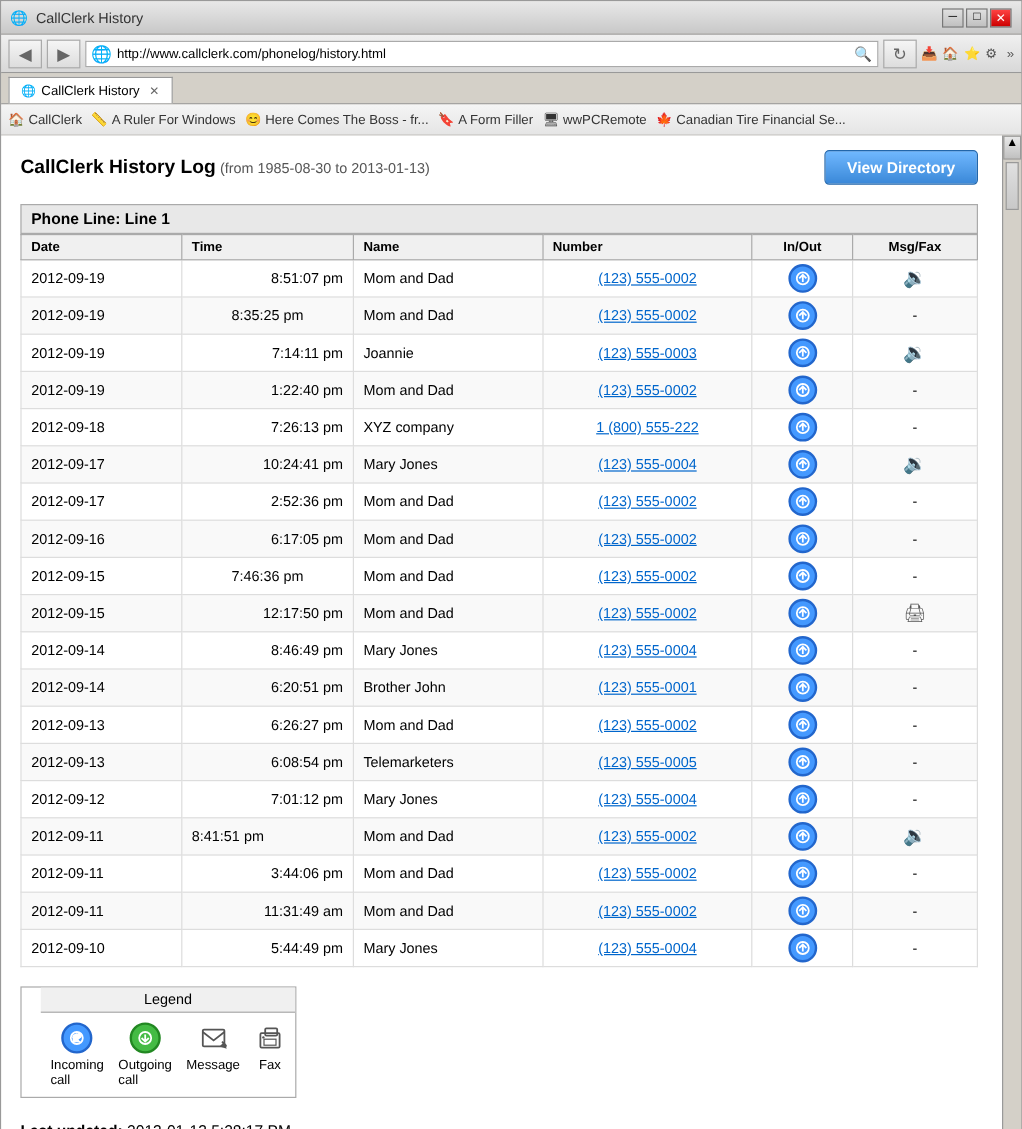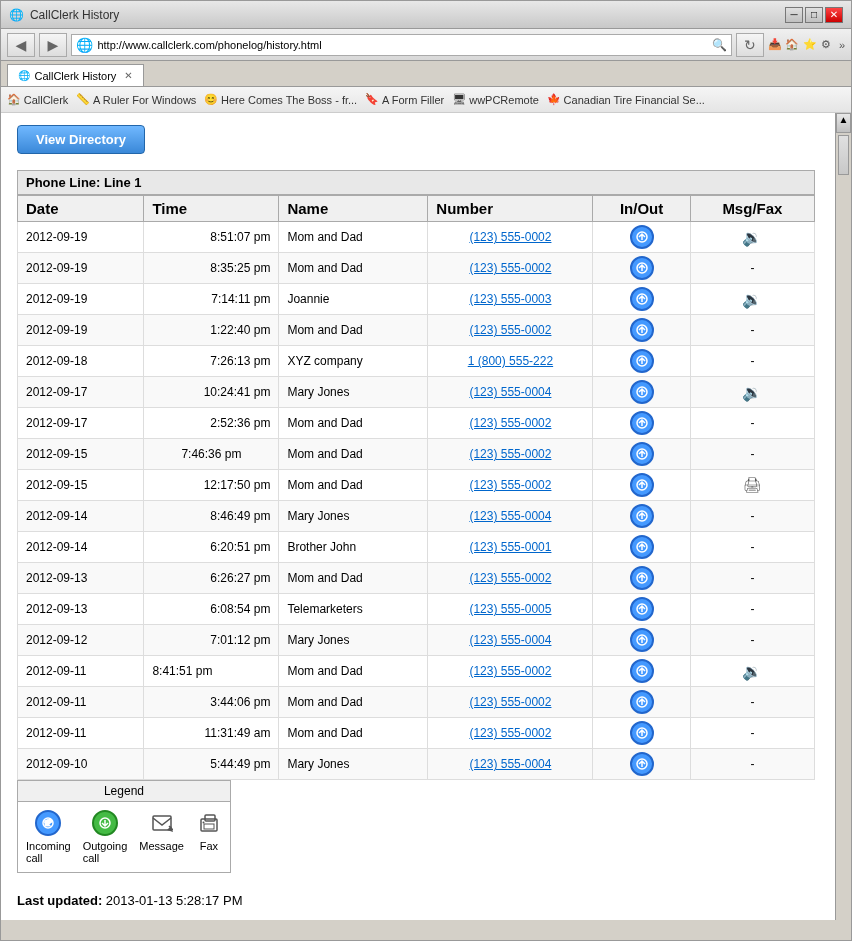--- a/index.html
+++ b/index.html
@@ -133,38 +133,40 @@
     table {
       width: 100%;
       border-collapse: collapse;
       border: 1px solid #aaa;
     }
     thead th {
       background: #f0f0f0;
       border: 1px solid #aaa;
       padding: 4px 8px;
       text-align: left;
-      font-size: 15px;
+      font-size: 11px;
       font-weight: bold;
     }
     tbody tr { background: white; }
     tbody tr:nth-child(even) { background: #f9f9f9; }
     tbody td {
       border: 1px solid #ddd;
       padding: 3px 8px;
       font-size: 12px;
     }
     .td-center { text-align: center; }
     .phone-link { color: #0066cc; text-decoration: underline; cursor: pointer; }
 
     
     .legend-box {
       border: 1px solid #aaa;
       display: inline-block;
+      margin-top: 16px;
       min-width: 200px;
+      padding-left: 16px;
     }
     .legend-title {
       background: #f0f0f0;
       border-bottom: 1px solid #aaa;
       text-align: center;
       padding: 3px;
       font-size: 12px;
     }
     .legend-items {
       display: flex;
@@ -250,20 +252,24 @@
       <span>🍁</span>
       <span>Canadian Tire Financial Se...</span>
     </div>
   </div>
 
   <div style="display:flex;">
     <div class="page-content" style="flex:1; padding-right: 20px;">
 
       
       <div class="page-header">
+        <div>
+          <span class="page-title">CallClerk History Log</span>
+          <span class="page-subtitle">(from 1985-08-30 to 2013-01-13)</span>
+        </div>
         <button class="view-directory-btn">View Directory</button>
       </div>
 
       
       <div class="phone-line-header">Phone Line: Line 1</div>
 
       
       <table>
         <thead>
           <tr>
@@ -284,21 +290,21 @@
     <td style="text-align:center;"><div style="width:24px;height:24px;border-radius:50%;background:#4499ff;border:2px solid #2266cc;display:inline-flex;align-items:center;justify-content:center;">
     <svg width="14" height="14" viewBox="0 0 14 14">
       <circle cx="7" cy="7" r="5" fill="none" stroke="white" stroke-width="1.5"></circle>
       <path d="M7 4 L7 10 M4 7 L7 4 L10 7" fill="none" stroke="white" stroke-width="1.5"></path>
     </svg>
   </div></td>
     <td style="text-align:center;"><span style="font-size:16px;color:#555;">🔉</span></td>
   </tr>
             <tr>
     <td>2012-09-19</td>
-    <td style="text-align:right;">8:35:25 pm</td>
+    <td style="text-align:center;">8:35:25 pm</td>
     <td>Mom and Dad</td>
     <td style="text-align:center;"><a class="phone-link">(123) 555-0002</a></td>
     <td style="text-align:center;"><div style="width:24px;height:24px;border-radius:50%;background:#4499ff;border:2px solid #2266cc;display:inline-flex;align-items:center;justify-content:center;">
     <svg width="14" height="14" viewBox="0 0 14 14">
       <circle cx="7" cy="7" r="5" fill="none" stroke="white" stroke-width="1.5"></circle>
       <path d="M7 4 L7 10 M4 7 L7 4 L10 7" fill="none" stroke="white" stroke-width="1.5"></path>
     </svg>
   </div></td>
     <td style="text-align:center;"><span>-</span></td>
   </tr>
@@ -350,20 +356,33 @@
     <svg width="14" height="14" viewBox="0 0 14 14">
       <circle cx="7" cy="7" r="5" fill="none" stroke="white" stroke-width="1.5"></circle>
       <path d="M7 4 L7 10 M4 7 L7 4 L10 7" fill="none" stroke="white" stroke-width="1.5"></path>
     </svg>
   </div></td>
     <td style="text-align:center;"><span style="font-size:16px;color:#555;">🔉</span></td>
   </tr>
             <tr>
     <td>2012-09-17</td>
     <td style="text-align:right;">2:52:36 pm</td>
+    <td>Mom and Dad</td>
+    <td style="text-align:center;"><a class="phone-link">(123) 555-0002</a></td>
+    <td style="text-align:center;"><div style="width:24px;height:24px;border-radius:50%;background:#4499ff;border:2px solid #2266cc;display:inline-flex;align-items:center;justify-content:center;">
+    <svg width="14" height="14" viewBox="0 0 14 14">
+      <circle cx="7" cy="7" r="5" fill="none" stroke="white" stroke-width="1.5"></circle>
+      <path d="M7 4 L7 10 M4 7 L7 4 L10 7" fill="none" stroke="white" stroke-width="1.5"></path>
+    </svg>
+  </div></td>
+    <td style="text-align:center;"><span>-</span></td>
+  </tr>
+            <tr>
+    <td>2012-09-16</td>
+    <td style="text-align:right;">6:17:05 pm</td>
     <td>Mom and Dad</td>
     <td style="text-align:center;"><a class="phone-link">(123) 555-0002</a></td>
     <td style="text-align:center;"><div style="width:24px;height:24px;border-radius:50%;background:#4499ff;border:2px solid #2266cc;display:inline-flex;align-items:center;justify-content:center;">
     <svg width="14" height="14" viewBox="0 0 14 14">
       <circle cx="7" cy="7" r="5" fill="none" stroke="white" stroke-width="1.5"></circle>
       <path d="M7 4 L7 10 M4 7 L7 4 L10 7" fill="none" stroke="white" stroke-width="1.5"></path>
     </svg>
   </div></td>
     <td style="text-align:center;"><span>-</span></td>
   </tr>

